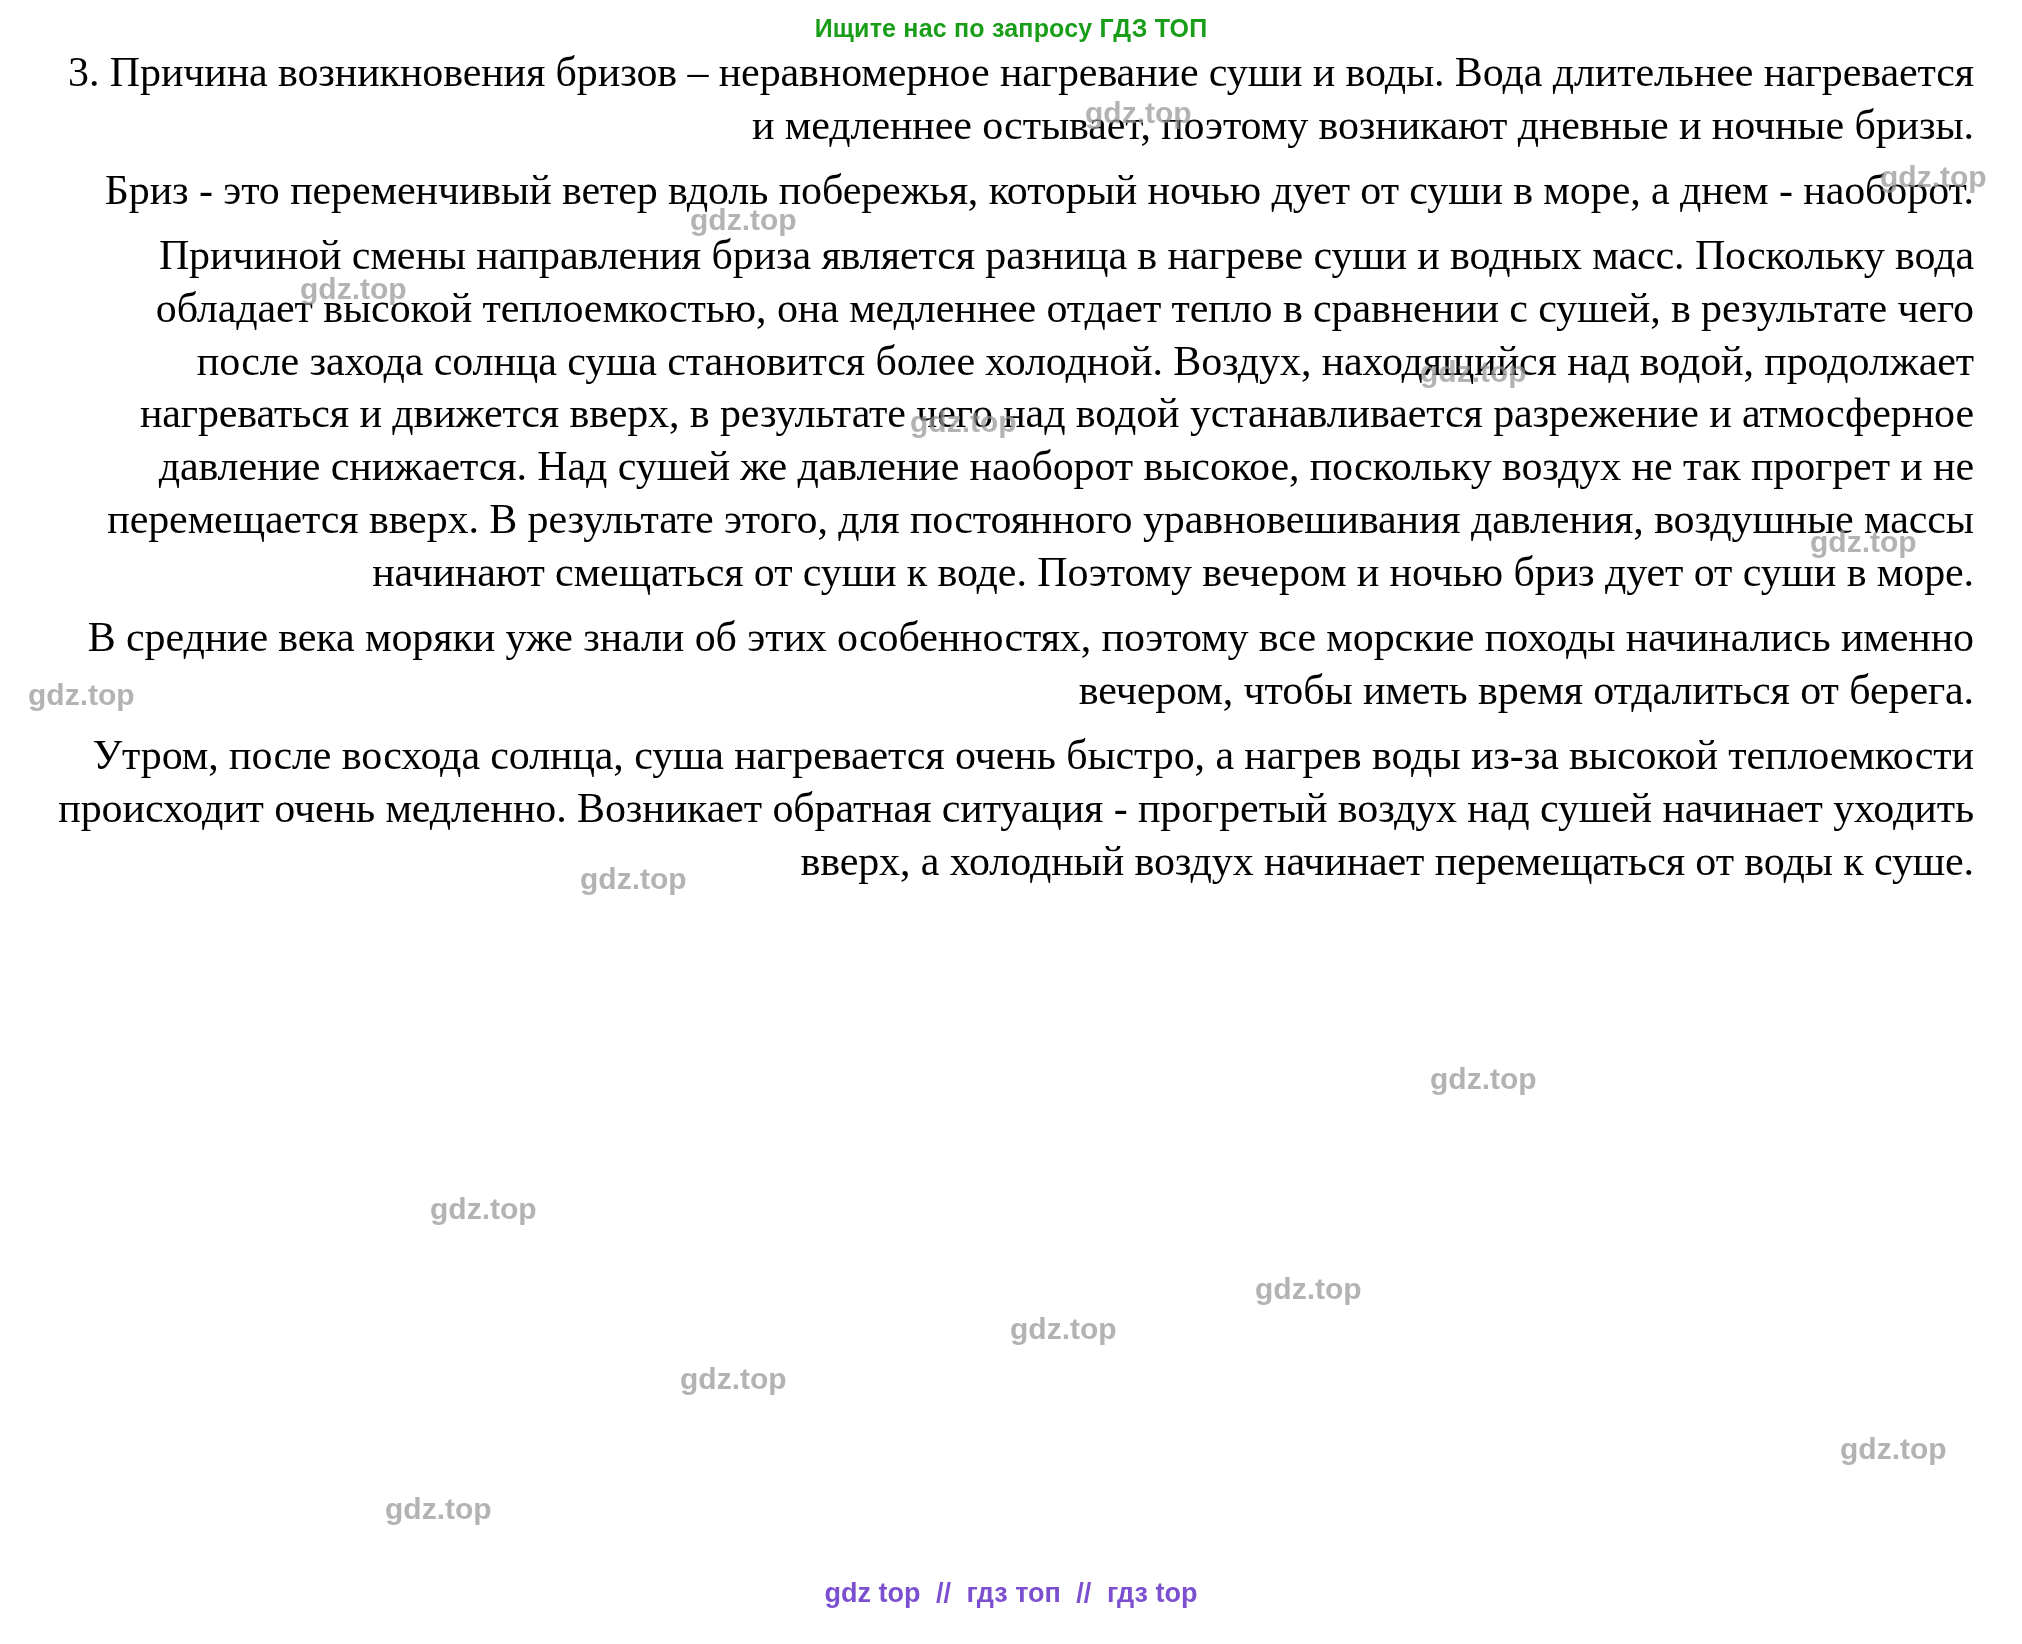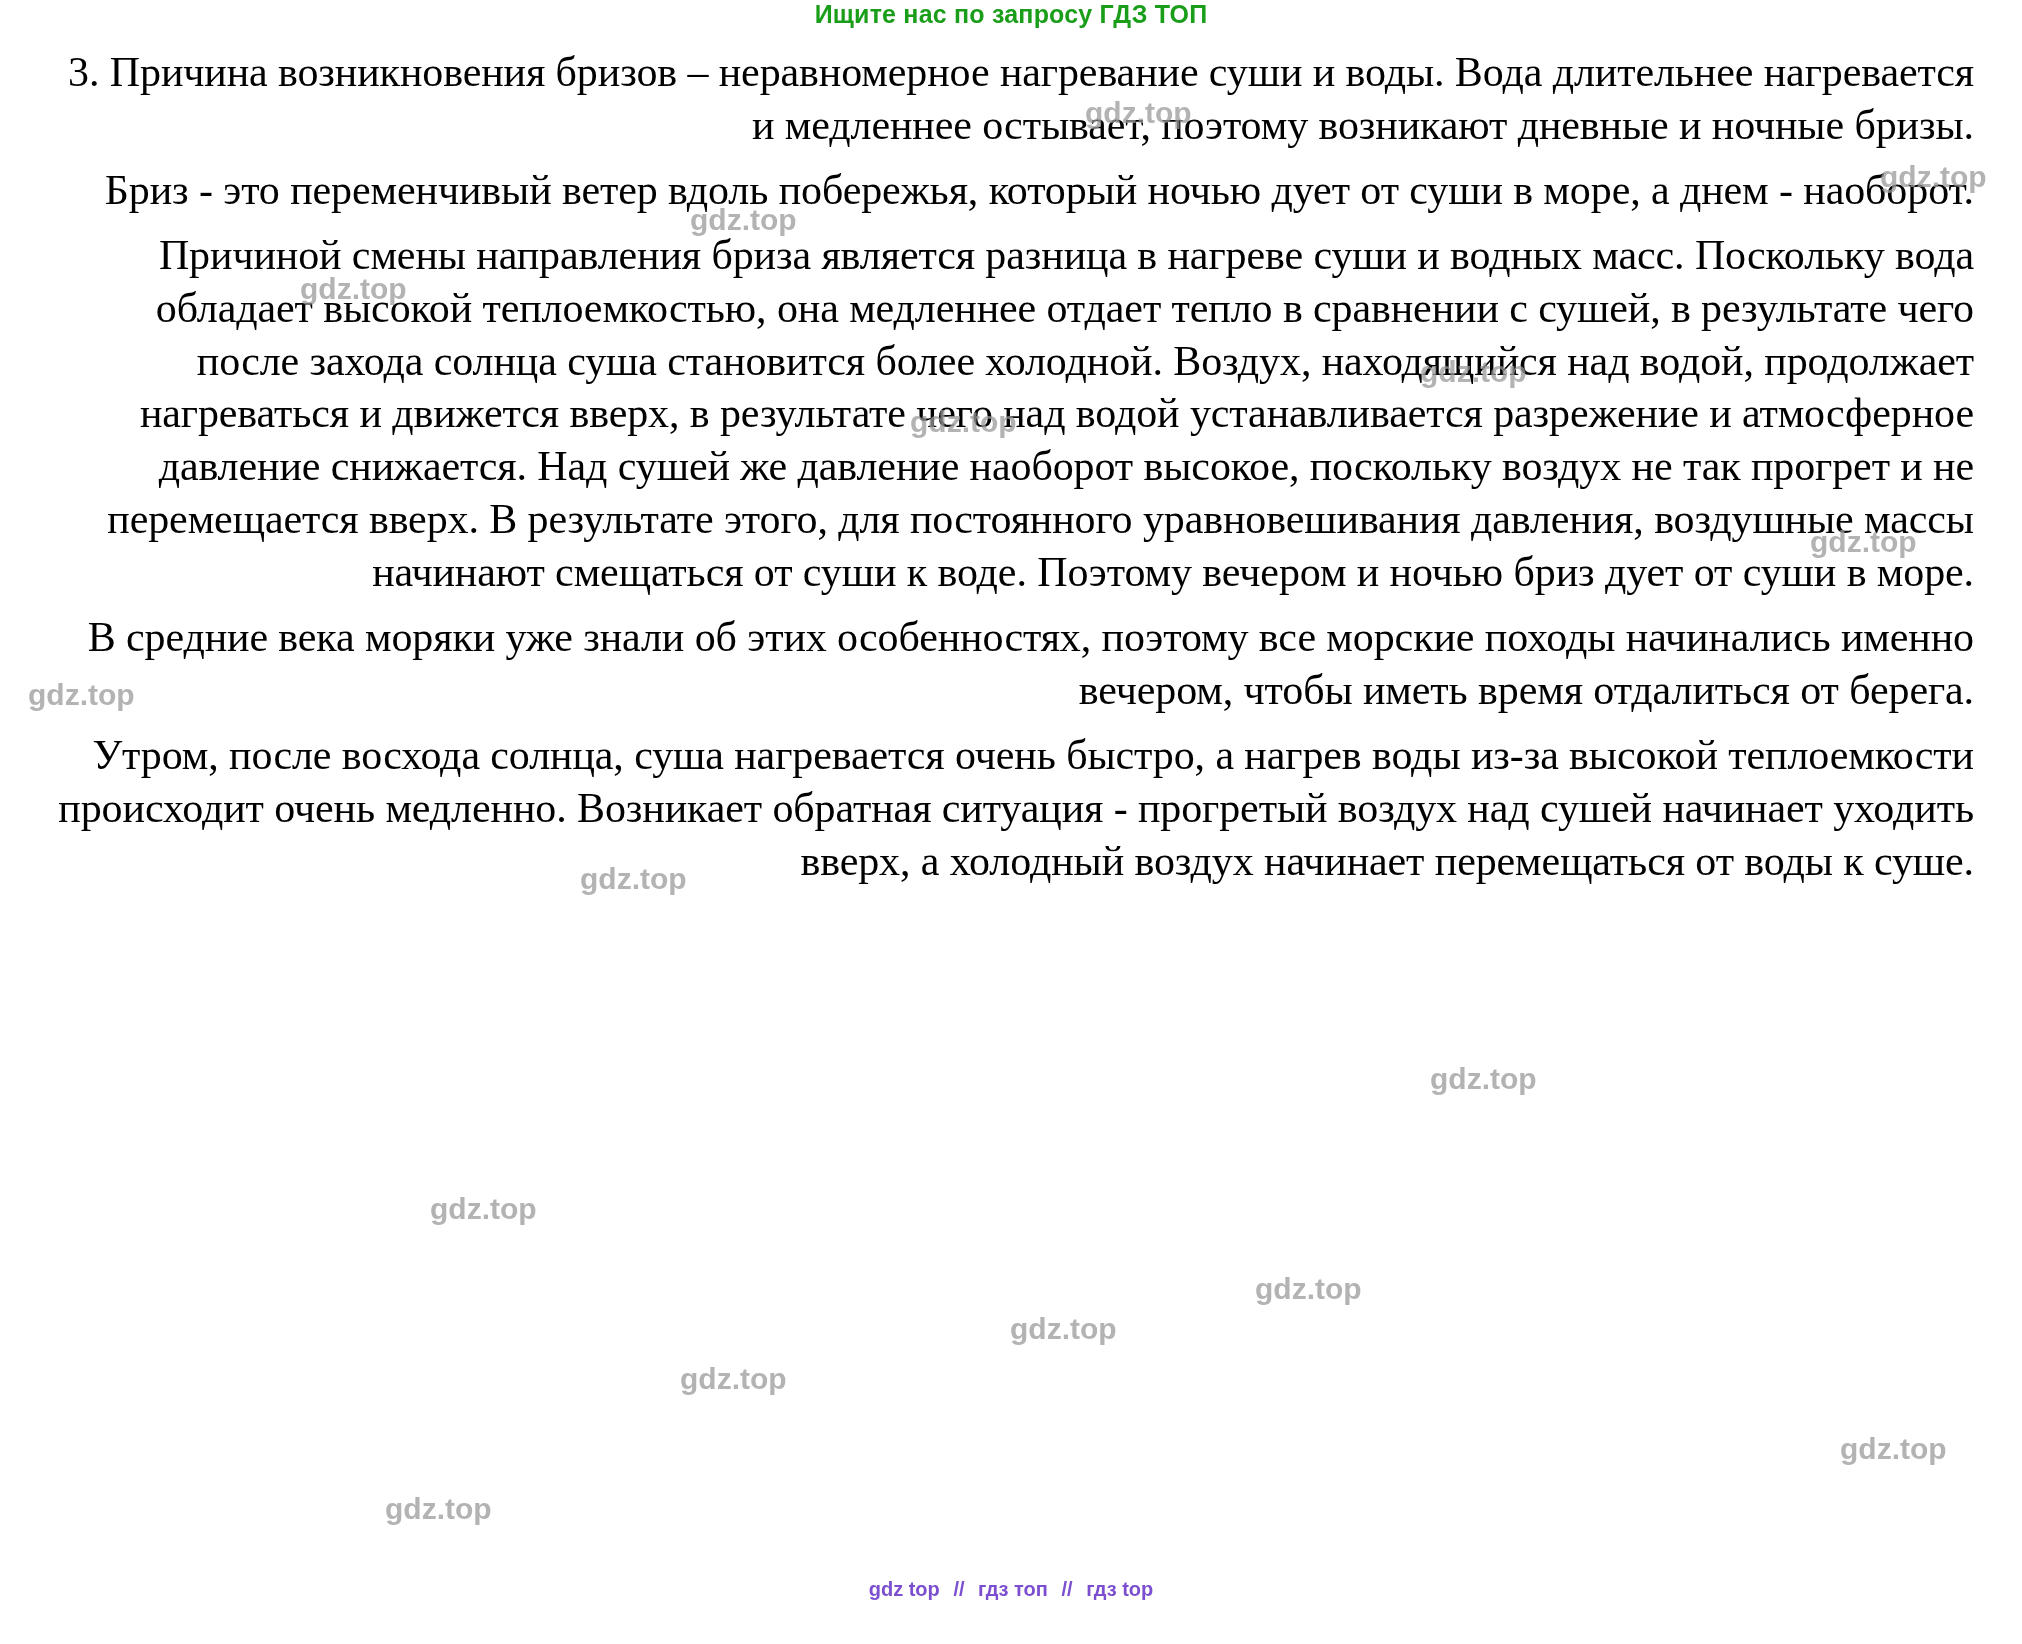--- a/index.html
+++ b/index.html
@@ -28,21 +28,21 @@
     position: absolute;
     top: 0;
     left: 0;
     width: 2022px;
     text-align: center;
     font-family: "Liberation Sans", sans-serif;
     font-weight: bold;
     font-size: 25px;
     color: #1a9e1a;
     letter-spacing: 0.2px;
-    padding-top: 0;
+    padding-top: 14px;
   }
 
   .content {
     position: absolute;
     top: 46px;
     left: 44px;
     width: 1930px;
   }
 
   .para {
@@ -56,21 +56,21 @@
   .para.gap {
   }
 
   .bottom-links {
     position: absolute;
     left: 0;
     top: 1578px;
     width: 2022px;
     text-align: center;
     font-family: "Liberation Sans", sans-serif;
-    font-size: 20px;
+    font-size: 27px;
     font-weight: bold;
     color: #7b4fcf;
   }
   .bottom-links .sep {
     color: #7b4fcf;
     font-weight: bold;
     margin: 0 8px;
   }
   .bottom-links a {
     color: #7b4fcf;

